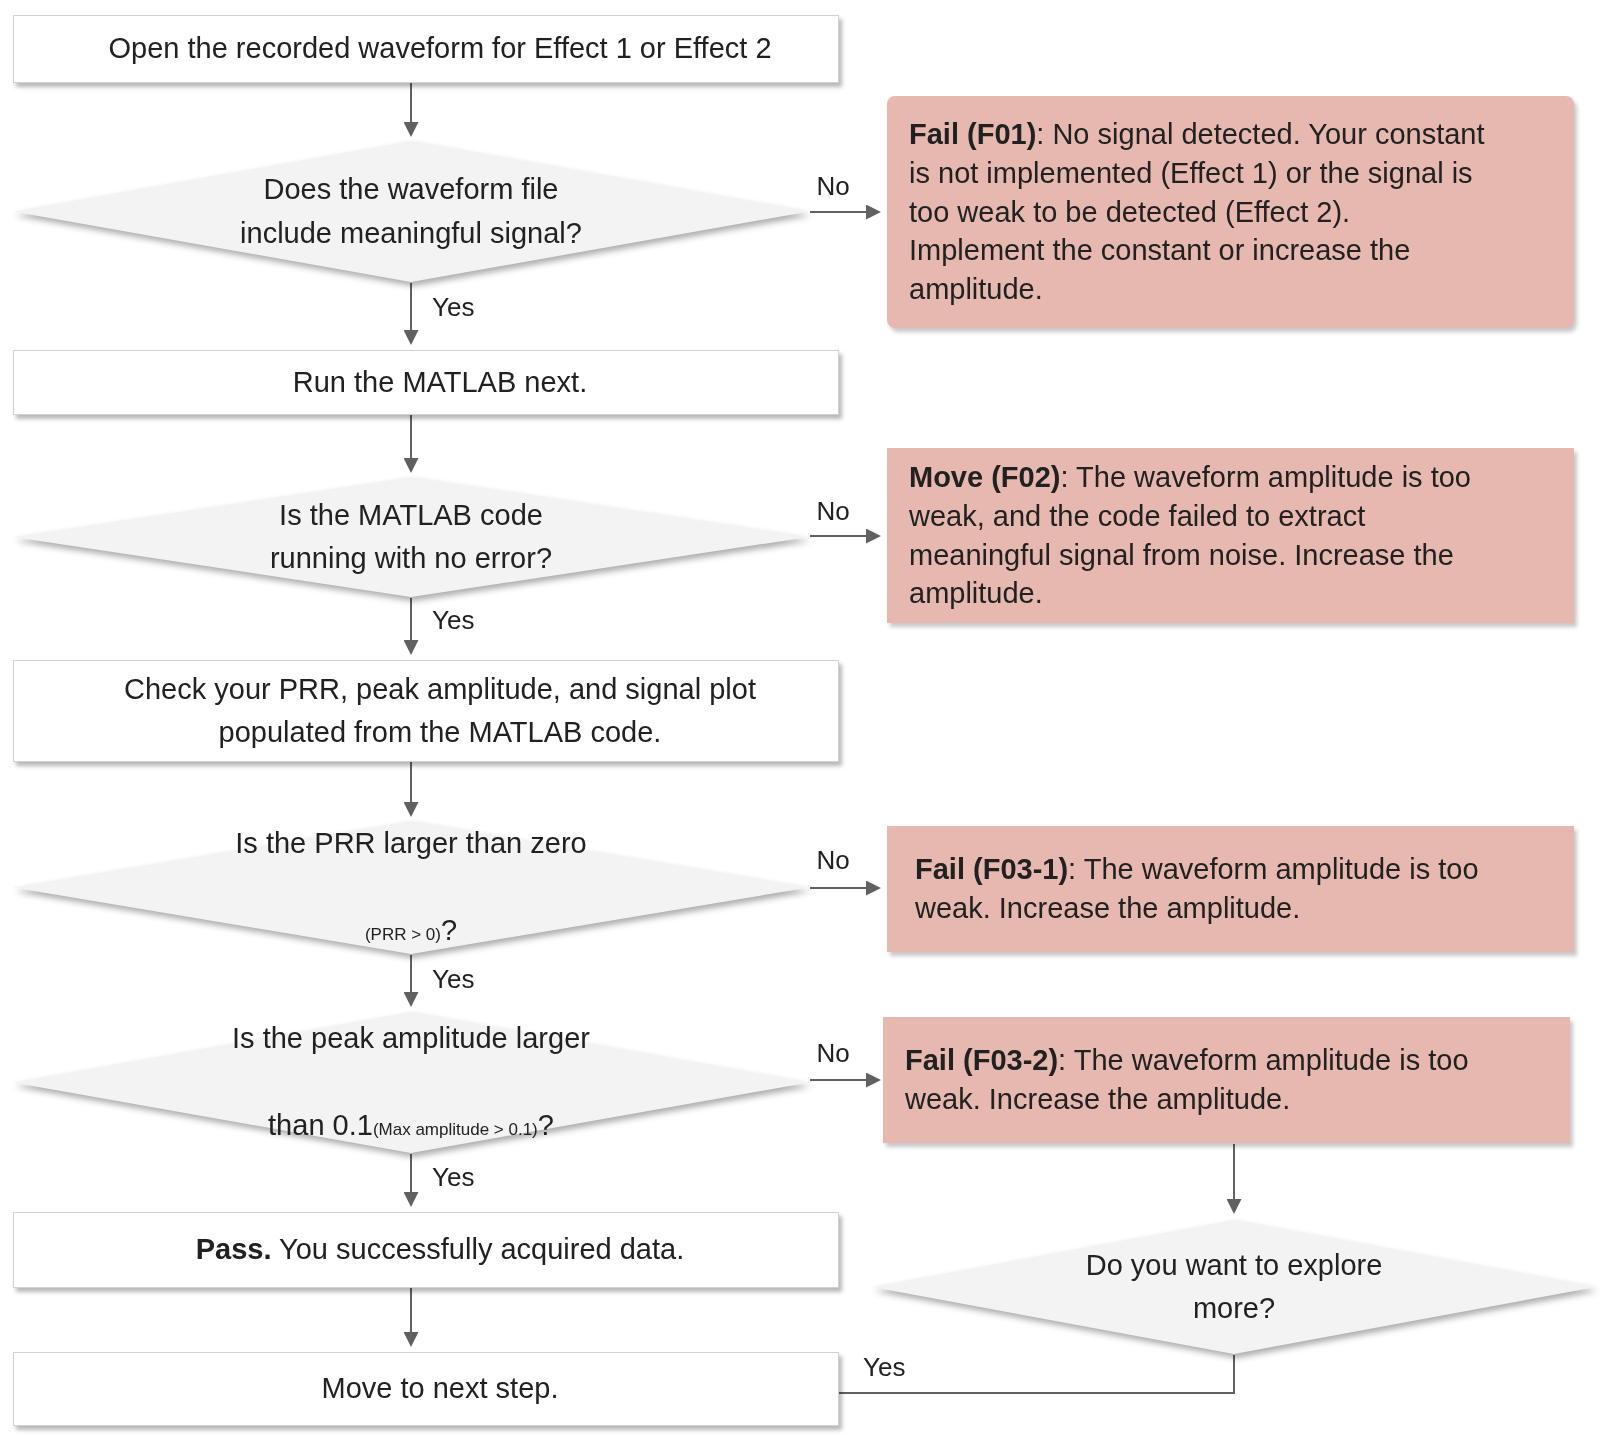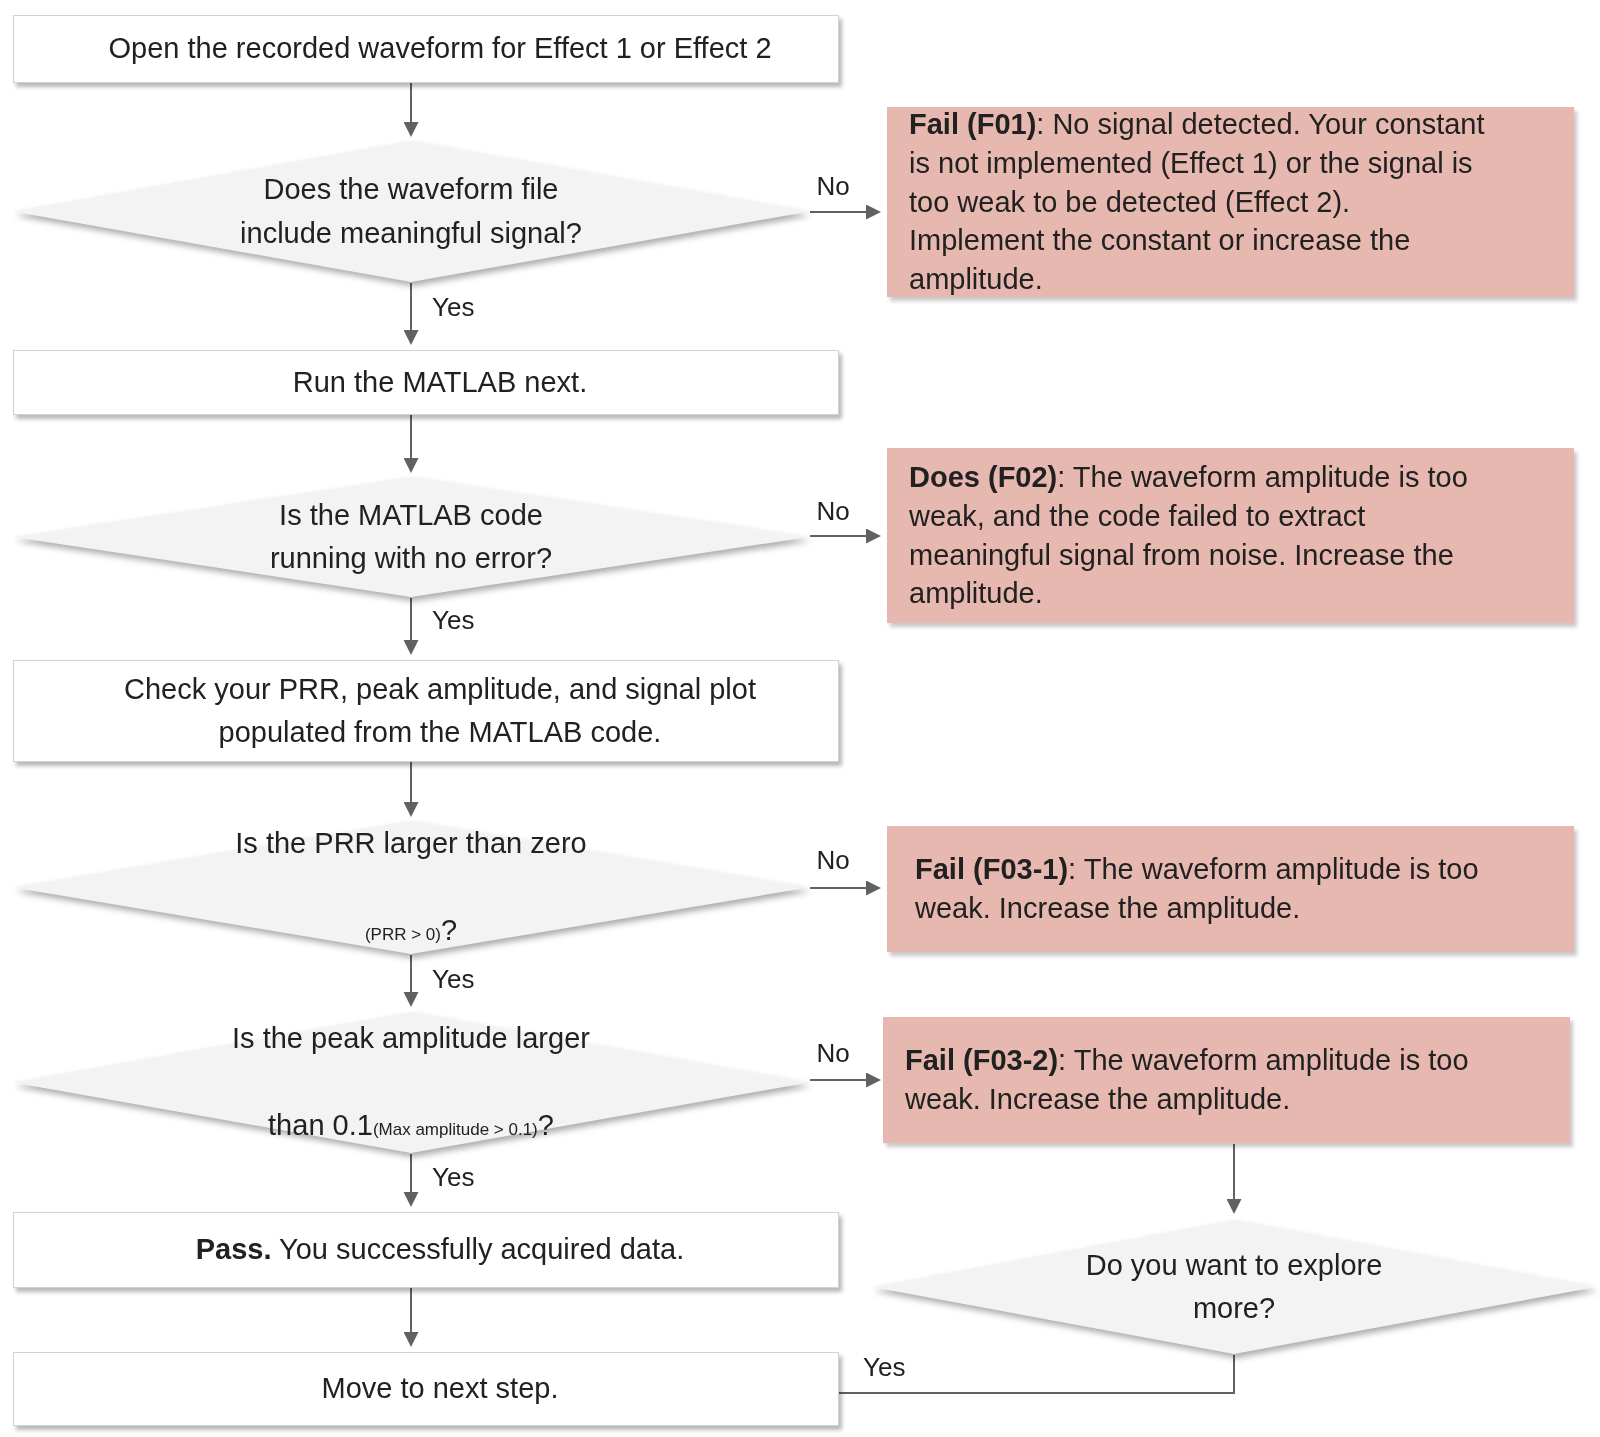--- a/index.html
+++ b/index.html
@@ -124,30 +124,30 @@
   </div>
 
   <div class="dwrap" style="left:872px;top:1220px;width:724px;height:134px;">
     <div class="dshadow">
         <div class="dbg"></div>
       </div>
     <div class="dlabel">Do you want to explore
 more?</div>
   </div>
 
-  <div class="fail" style="left:887px;top:107px;width:687px;height:190px;">
+  <div class="fail" style="left:887px;top:96px;width:687px;height:232px;border-radius:8px;">
     <span><span class="bold">Fail (F01)</span><span>: No signal detected. Your constant
 is not implemented (Effect 1) or the signal is
 too weak to be detected (Effect 2).
 Implement the constant or increase the
 amplitude.</span></span>
   </div>
 
   <div class="fail" style="left:887px;top:448px;width:687px;height:175px;">
-    <span><span class="bold">Does (F02)</span><span>: The waveform amplitude is too
+    <span><span class="bold">Move (F02)</span><span>: The waveform amplitude is too
 weak, and the code failed to extract
 meaningful signal from noise. Increase the
 amplitude.</span></span>
   </div>
 
   <div class="fail" style="left:887px;top:826px;width:687px;height:126px;padding-left:28px;">
     <span><span class="bold">Fail (F03-1)</span><span>: The waveform amplitude is too
 weak. Increase the amplitude.</span></span>
   </div>
 

